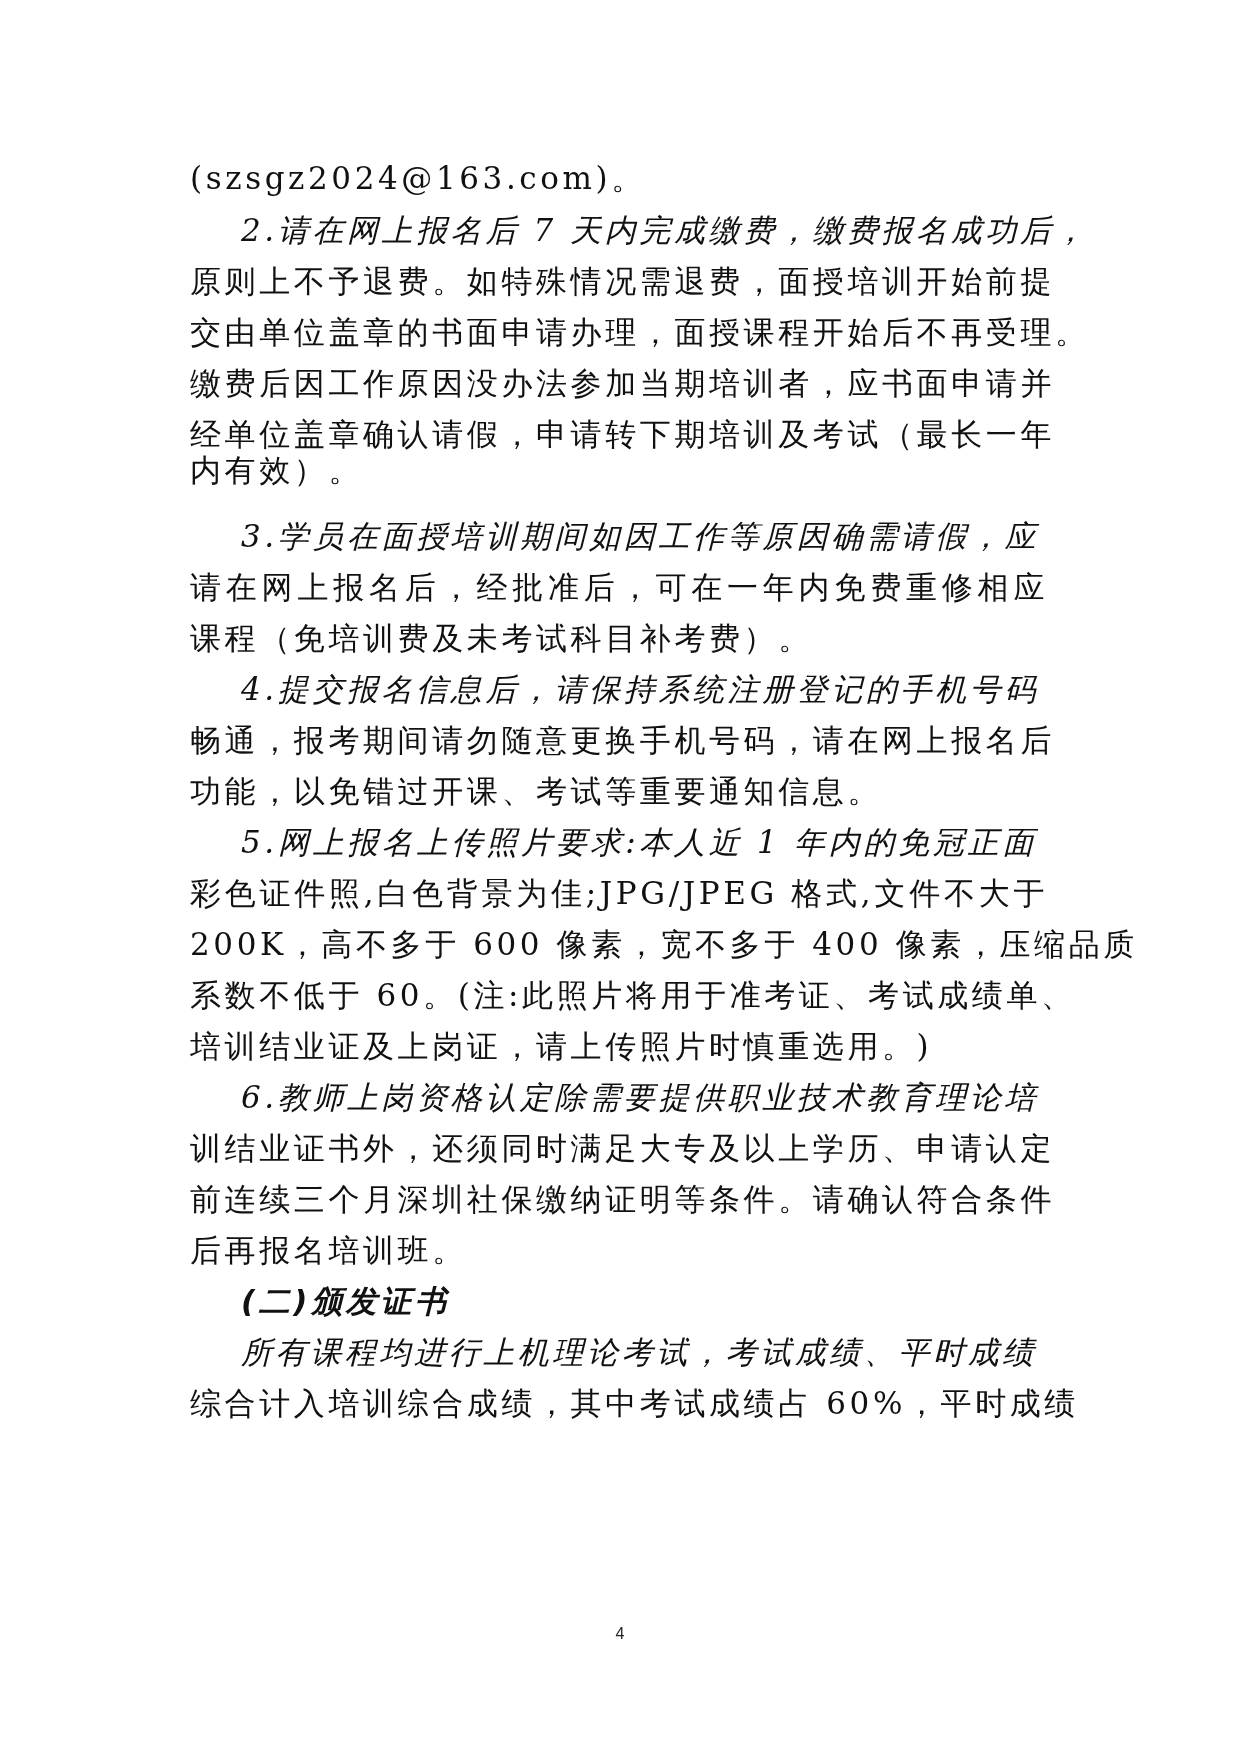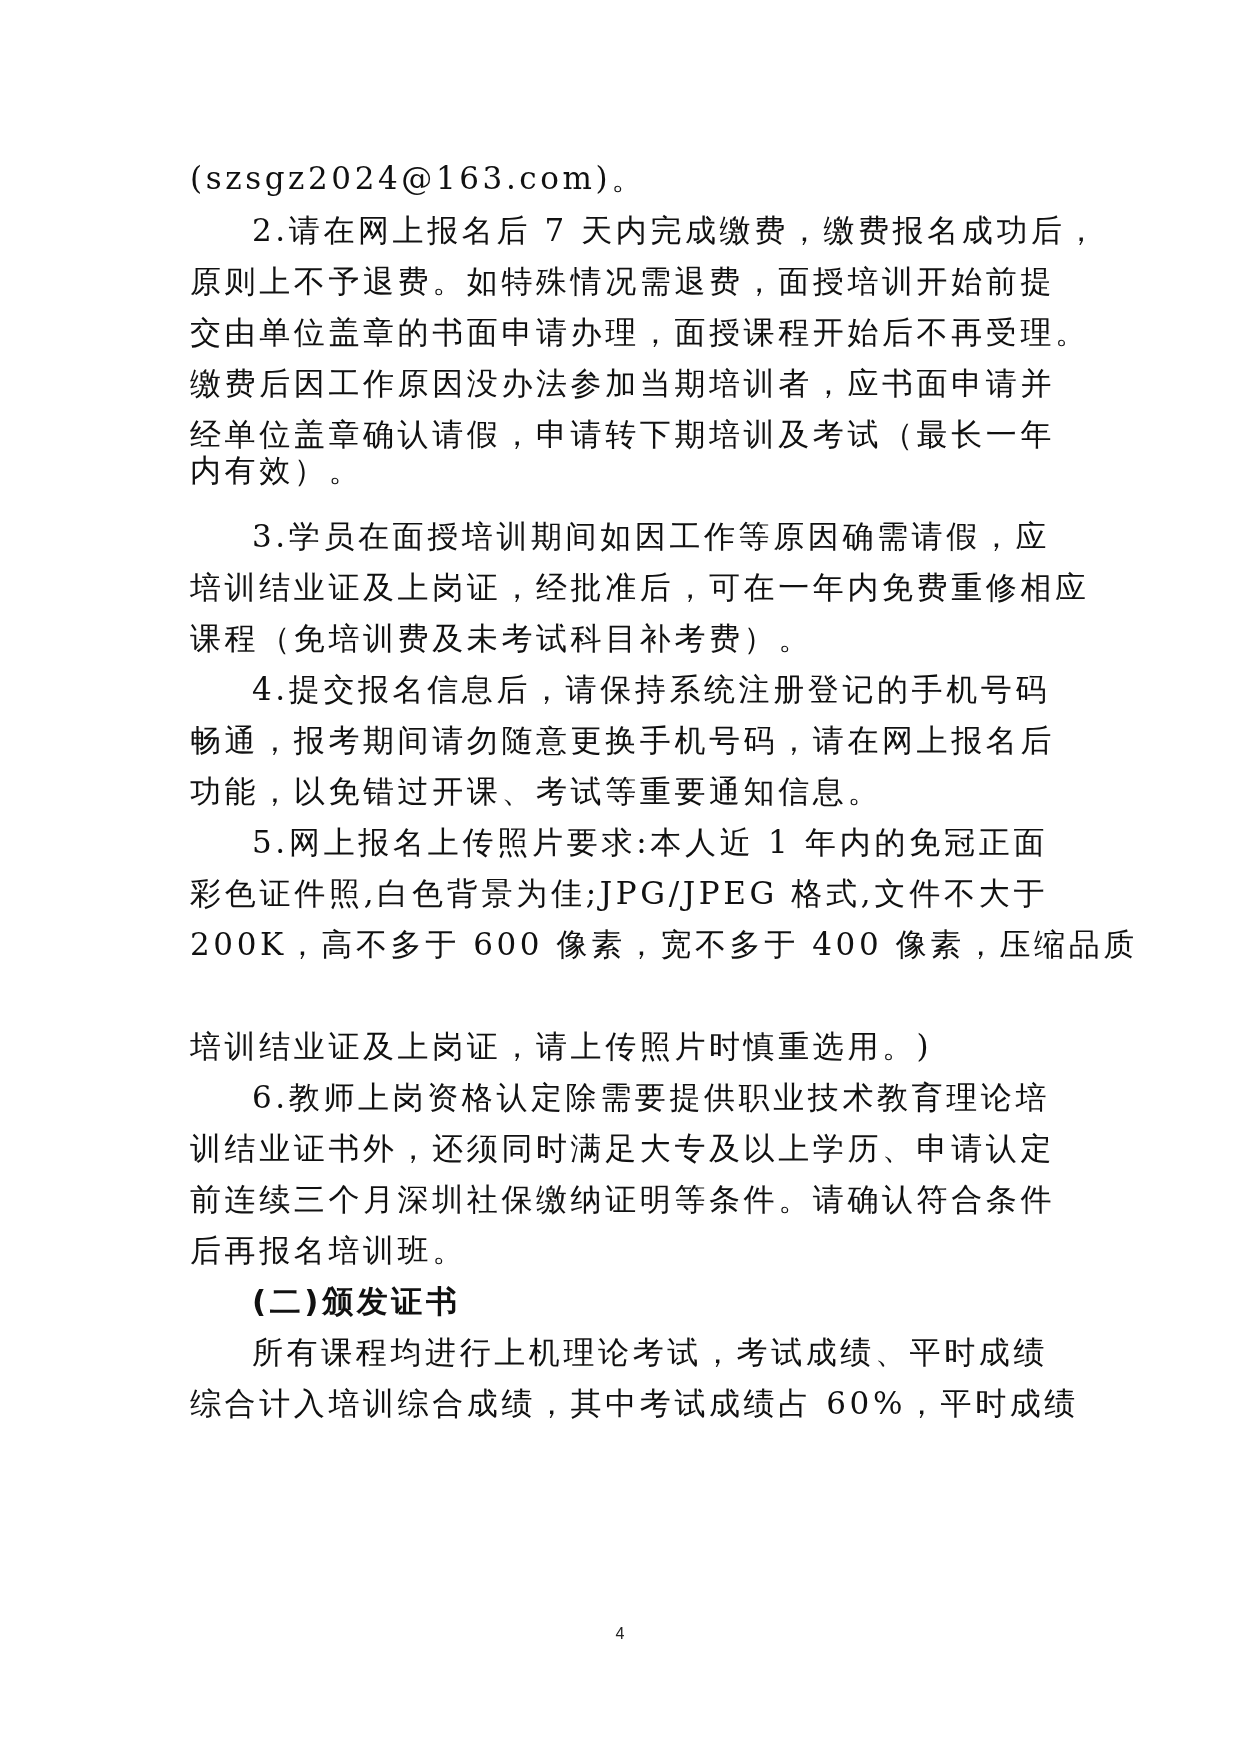--- a/index.html
+++ b/index.html
@@ -11,21 +11,21 @@
       border-radius: 23px;
     }
     .line {
       position: absolute; left: 190px; width: 858px;
       font-size: 31px; line-height: 40px; height: 40px;
       white-space: nowrap; letter-spacing: 3.6px;
       text-align: justify; text-align-last: justify;
       font-weight: normal;
     }
     .line.last { text-align-last: left; }
-    .line.indent { left: 252px; width: 796px; }
+    .line.indent { left: 241px; width: 796px; font-style: italic; }
     .heading {
       font-family: "DejaVu Sans", "Liberation Sans", sans-serif;
       font-weight: bold; text-align-last: left;
     }
     .page-number {
       position: absolute; left: 600px; top: 1625px; width: 40px;
       text-align: center; font-size: 16px;
       font-family: "Liberation Sans", sans-serif; color: #222;
     }
   </style>
@@ -36,30 +36,31 @@
   <div class="line last" style="top:158px">(szsgz2024@163.com)。</div>
 
   <div class="line indent" style="top:210px">2.请在网上报名后 7 天内完成缴费，缴费报名成功后，</div>
   <div class="line" style="top:261px">原则上不予退费。如特殊情况需退费，面授培训开始前提</div>
   <div class="line" style="top:363px">缴费后因工作原因没办法参加当期培训者，应书面申请并</div>
   <div class="line" style="top:312px">交由单位盖章的书面申请办理，面授课程开始后不再受理。</div>
   <div class="line" style="top:414px">经单位盖章确认请假，申请转下期培训及考试（最长一年</div>
   <div class="line last" style="top:450px">内有效）。</div>
 
   <div class="line indent" style="top:516px">3.学员在面授培训期间如因工作等原因确需请假，应</div>
-  <div class="line" style="top:567px">培训结业证及上岗证，经批准后，可在一年内免费重修相应</div>
+  <div class="line" style="top:567px">请在网上报名后，经批准后，可在一年内免费重修相应</div>
   <div class="line last" style="top:618px">课程（免培训费及未考试科目补考费）。</div>
 
   <div class="line indent" style="top:669px">4.提交报名信息后，请保持系统注册登记的手机号码</div>
   <div class="line" style="top:720px">畅通，报考期间请勿随意更换手机号码，请在网上报名后</div>
   <div class="line last" style="top:771px">功能，以免错过开课、考试等重要通知信息。</div>
 
   <div class="line indent" style="top:822px">5.网上报名上传照片要求:本人近 1 年内的免冠正面</div>
   <div class="line" style="top:873px">彩色证件照,白色背景为佳;JPG/JPEG 格式,文件不大于</div>
   <div class="line" style="top:924px">200K，高不多于 600 像素，宽不多于 400 像素，压缩品质</div>
+  <div class="line" style="top:975px">系数不低于 60。(注:此照片将用于准考证、考试成绩单、</div>
   <div class="line last" style="top:1026px">培训结业证及上岗证，请上传照片时慎重选用。)</div>
 
   <div class="line indent" style="top:1077px">6.教师上岗资格认定除需要提供职业技术教育理论培</div>
   <div class="line" style="top:1128px">训结业证书外，还须同时满足大专及以上学历、申请认定</div>
   <div class="line" style="top:1179px">前连续三个月深圳社保缴纳证明等条件。请确认符合条件</div>
   <div class="line last" style="top:1230px">后再报名培训班。</div>
 
   <div class="line indent" style="top:1332px">所有课程均进行上机理论考试，考试成绩、平时成绩</div>
 
   <div class="line indent heading last" style="top:1281px">(二)颁发证书</div>

